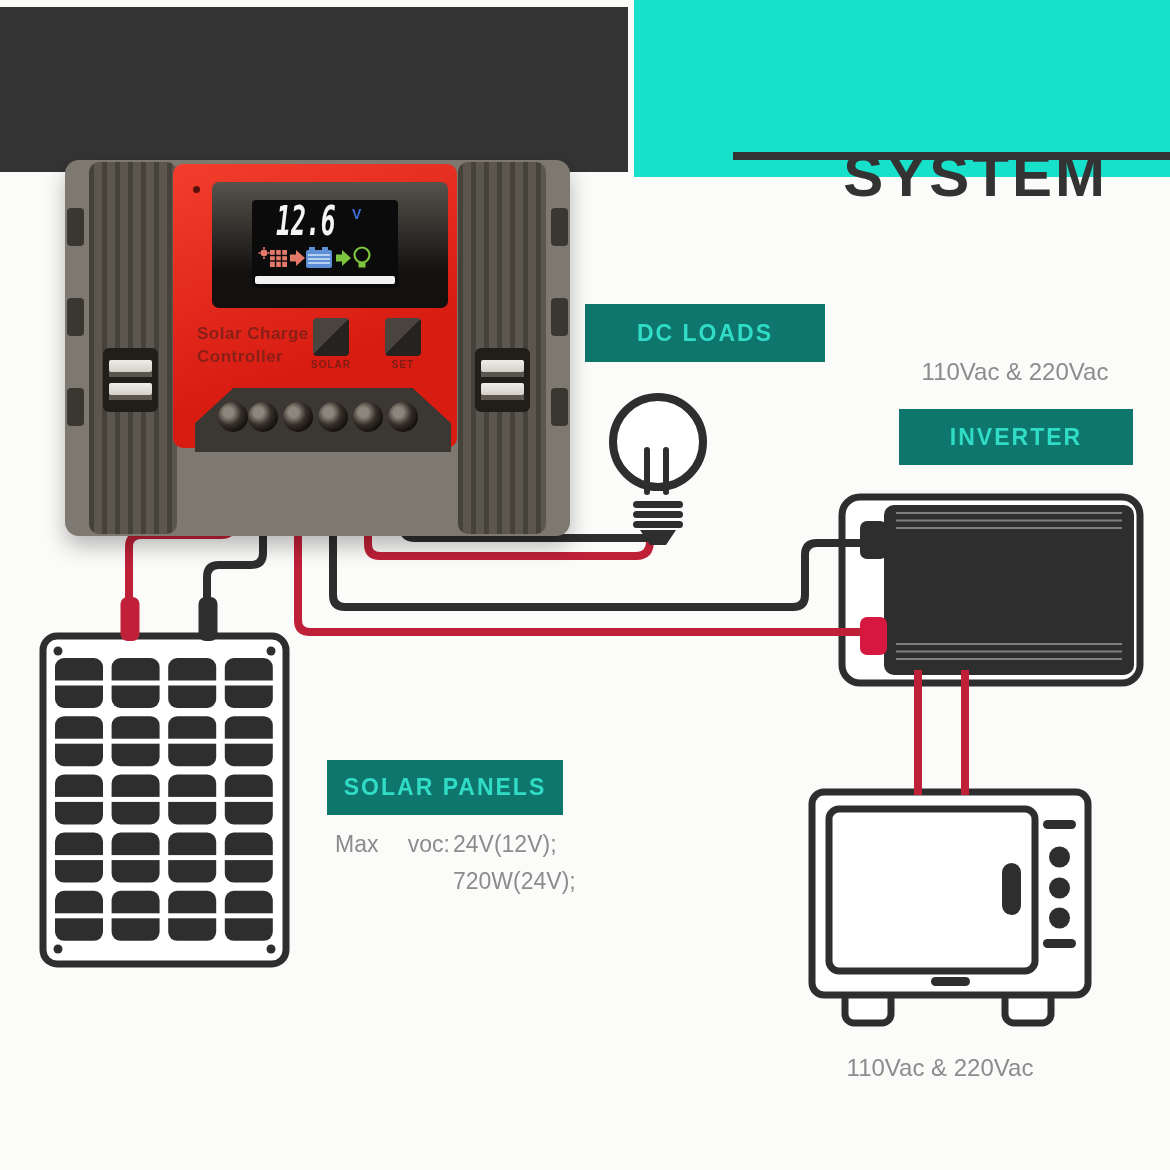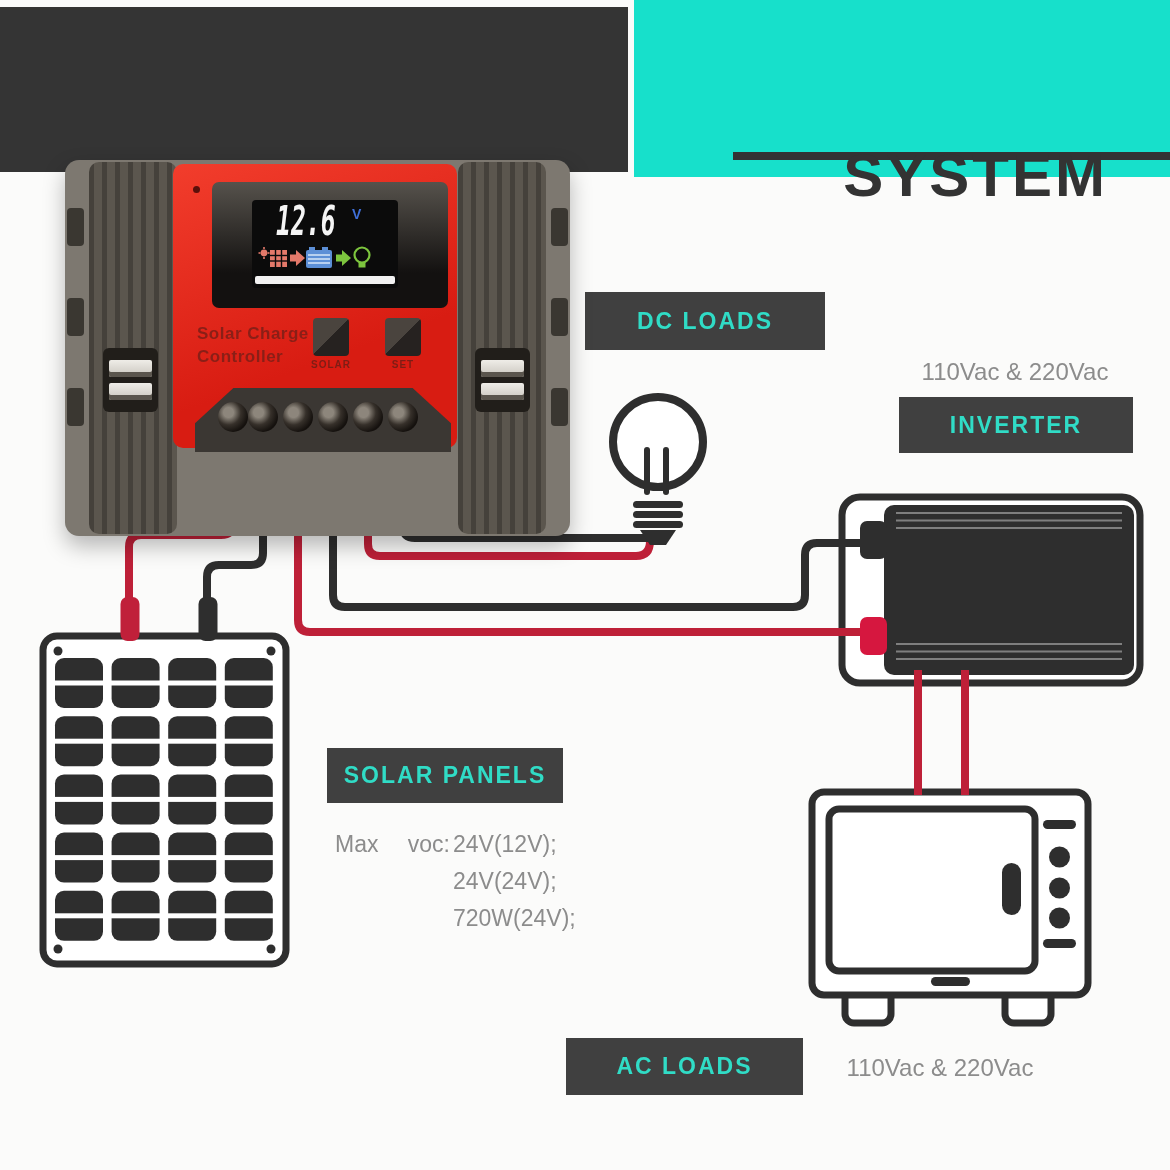--- a/index.html
+++ b/index.html
@@ -9,22 +9,22 @@
   
   .dark-block{position:absolute;left:0;top:7px;width:628px;height:165px;background:#343434;}
   .teal-block{position:absolute;left:634px;top:0;width:536px;height:177px;background:#17E0CB;}
   .title-power{position:absolute;right:57px;top:78px;font-size:74px;font-weight:bold;color:#333333;
                letter-spacing:1px;line-height:1;}
   .title-underline{position:absolute;left:733px;top:152px;width:437px;height:8px;background:#333333;}
   .title-system{position:absolute;right:62px;top:146px;font-size:60px;font-weight:bold;color:#333333;
                letter-spacing:3px;line-height:1;}
 
   
-  .label-box{position:absolute;background:#404040;display:flex;align-items:center;justify-content:center;
-             color:#30DCC6;font-weight:bold;font-size:23px;letter-spacing:2px;}
+  .label-box{position:absolute;background:#0f766e;display:flex;align-items:center;justify-content:center;
+             color:#30DCC6;font-weight:bold;font-size:23px;letter-spacing:2px;margin-top:12px;}
   .lb-dc{left:585px;top:292px;width:240px;height:58px;}
   .lb-inv{left:899px;top:397px;width:234px;height:56px;}
   .lb-sp{left:327px;top:748px;width:236px;height:55px;}
   .lb-ac{left:566px;top:1038px;width:237px;height:57px;}
 
   .gray-note{position:absolute;color:#8c8c8c;font-size:24px;white-space:nowrap;}
   .note-inv{left:900px;top:358px;width:230px;text-align:center;}
   .note-ac{left:832px;top:1054px;width:216px;text-align:center;}
 
   
@@ -275,42 +275,32 @@
   <div class="label-box lb-dc">
     <span>DC LOADS</span>
   </div>
   <div class="gray-note note-inv">110Vac &amp; 220Vac</div>
   <div class="label-box lb-sp">
     <span>SOLAR PANELS</span>
   </div>
   <div class="label-box lb-inv">
     <span>INVERTER</span>
   </div>
-  <div class="label-box lb-ac">
-    <span>AC LOADS</span>
-  </div>
   <div class="gray-note note-ac">110Vac &amp; 220Vac</div>
 
   <div class="specs">
     <div class="spec-row">
       <span class="spec-label">
         <span>Max</span>
         <span>voc:</span>
       </span>
       <span class="spec-value">24V(12V);</span>
     </div>
     <div class="spec-row">
       <span class="spec-label">
         <span></span>
         <span></span>
       </span>
-      <span class="spec-value">24V(24V);</span>
-    </div>
-    <div class="spec-row">
-      <span class="spec-label">
-        <span></span>
-        <span></span>
-      </span>
       <span class="spec-value">720W(24V);</span>
     </div>
   </div>
 
 </div>
 
 </body></html>

